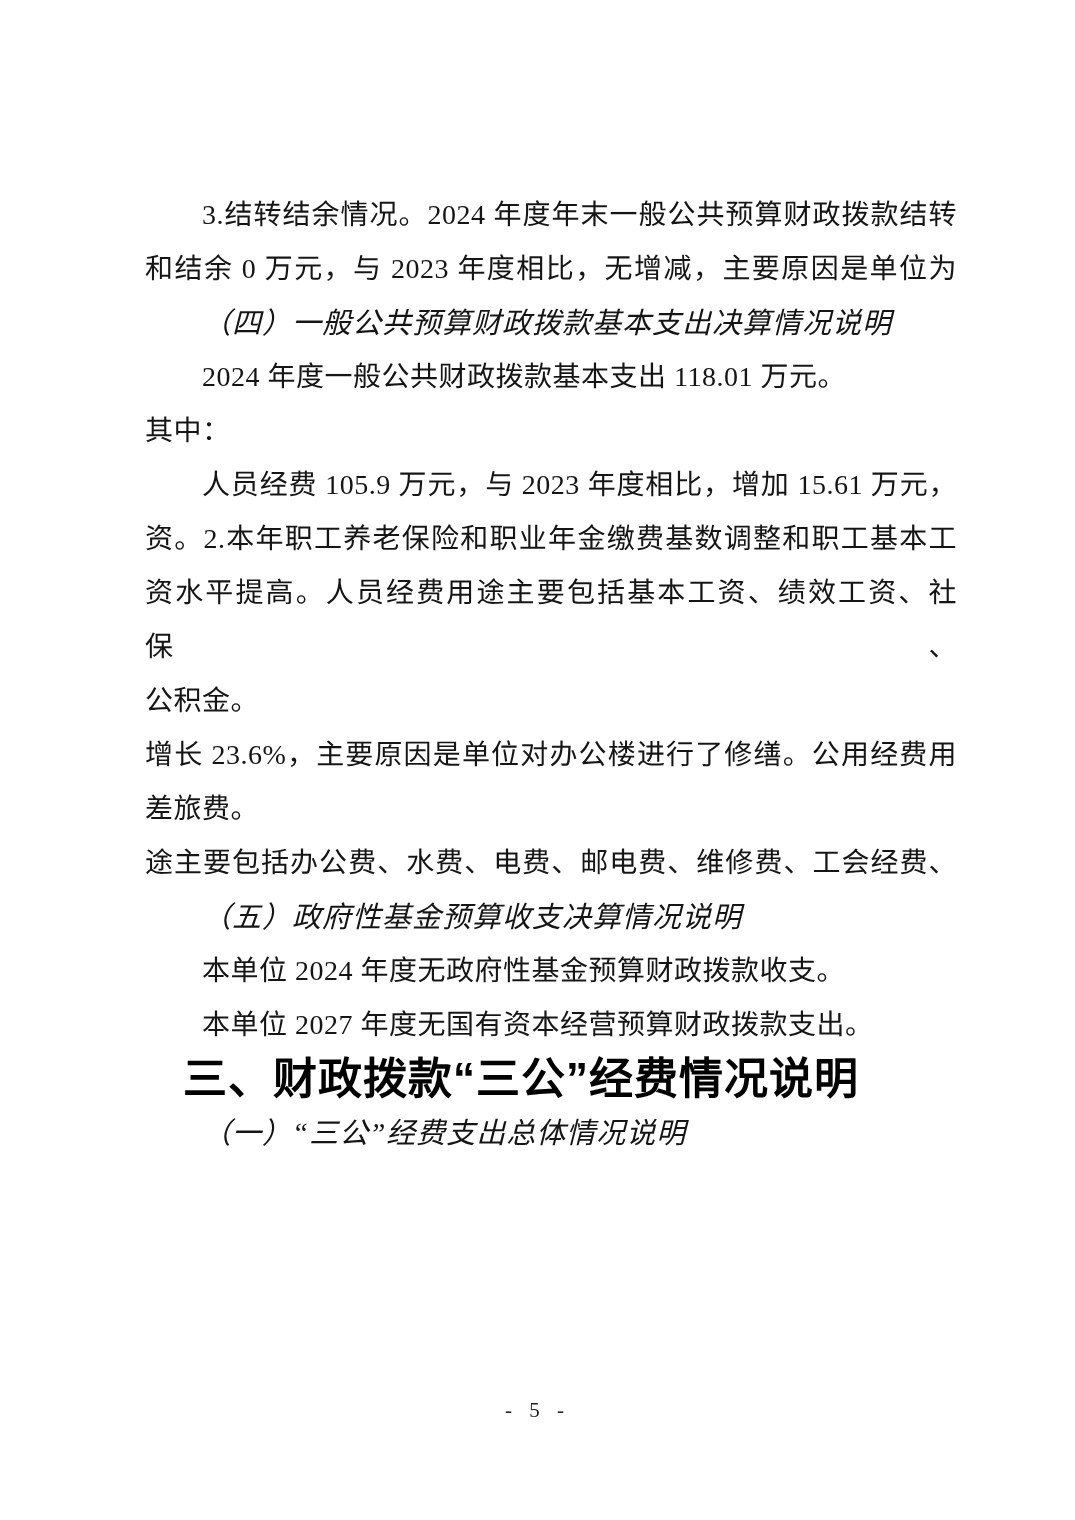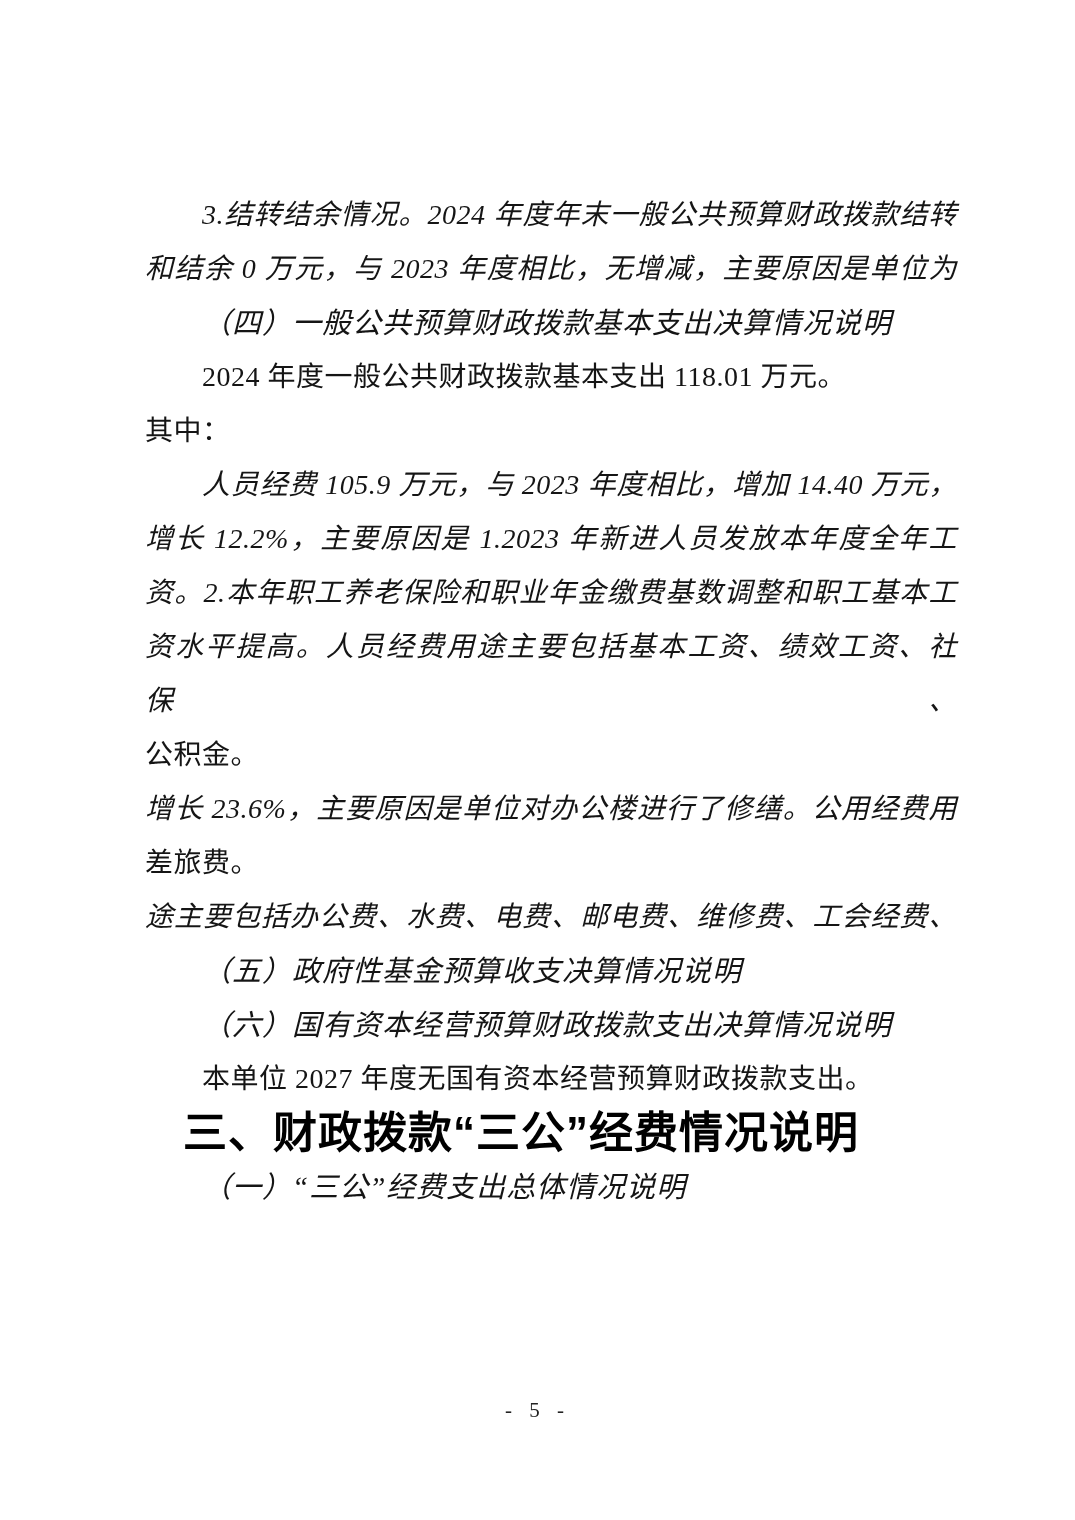--- a/index.html
+++ b/index.html
@@ -26,21 +26,20 @@
   .ln {
     font-size: 28px;
     line-height: 54px;
     text-align: left;
     letter-spacing: 0.5px;
   }
   
   .fill {
     text-align: justify;
     text-align-last: justify;
-    font-style: italic;
   }
   
   .indent {
     padding-left: 57px;
   }
   
   .kai {
     font-size: 29px;
     letter-spacing: 1px;
     font-style: italic;
@@ -71,30 +70,29 @@
 <body>
 
 <div class="page">
 
   <main class="doc-body">
     <div class="ln indent fill">3.结转结余情况。2024 年度年末一般公共预算财政拨款结转</div>
     <div class="ln fill">和结余 0 万元，与 2023 年度相比，无增减，主要原因是单位为</div>
     <div class="ln indent kai">（四）一般公共预算财政拨款基本支出决算情况说明</div>
     <div class="ln indent">2024 年度一般公共财政拨款基本支出 118.01 万元。</div>
     <div class="ln">其中：</div>
-    <div class="ln indent fill">人员经费 105.9 万元，与 2023 年度相比，增加 14.40 万元，</div>
-    <div class="ln fill">增长 12.2%，主要原因是 1.2023 年新进人员发放本年度全年工</div>
+    <div class="ln indent fill">人员经费 105.9 万元，与 2023 年度相比，增加 15.61 万元，</div>
     <div class="ln fill">资。2.本年职工养老保险和职业年金缴费基数调整和职工基本工</div>
     <div class="ln fill">资水平提高。人员经费用途主要包括基本工资、绩效工资、社保、</div>
     <div class="ln">公积金。</div>
     <div class="ln fill">增长 23.6%，主要原因是单位对办公楼进行了修缮。公用经费用</div>
     <div class="ln">差旅费。</div>
     <div class="ln fill">途主要包括办公费、水费、电费、邮电费、维修费、工会经费、</div>
     <div class="ln indent kai">（五）政府性基金预算收支决算情况说明</div>
-    <div class="ln indent kai">（六）国有资本经营预算财政拨款支出决算情况说明</div>
+    <div class="ln indent">本单位 2024 年度无政府性基金预算财政拨款收支。</div>
     <div class="ln indent">本单位 2027 年度无国有资本经营预算财政拨款支出。</div>
     <div class="ln heading">三、财政拨款“三公”经费情况说明</div>
     <div class="ln indent kai">（一）“三公”经费支出总体情况说明</div>
   </main>
 
   <footer class="page-footer">
     <span class="page-num">- 5 -</span>
   </footer>
 
 </div>

